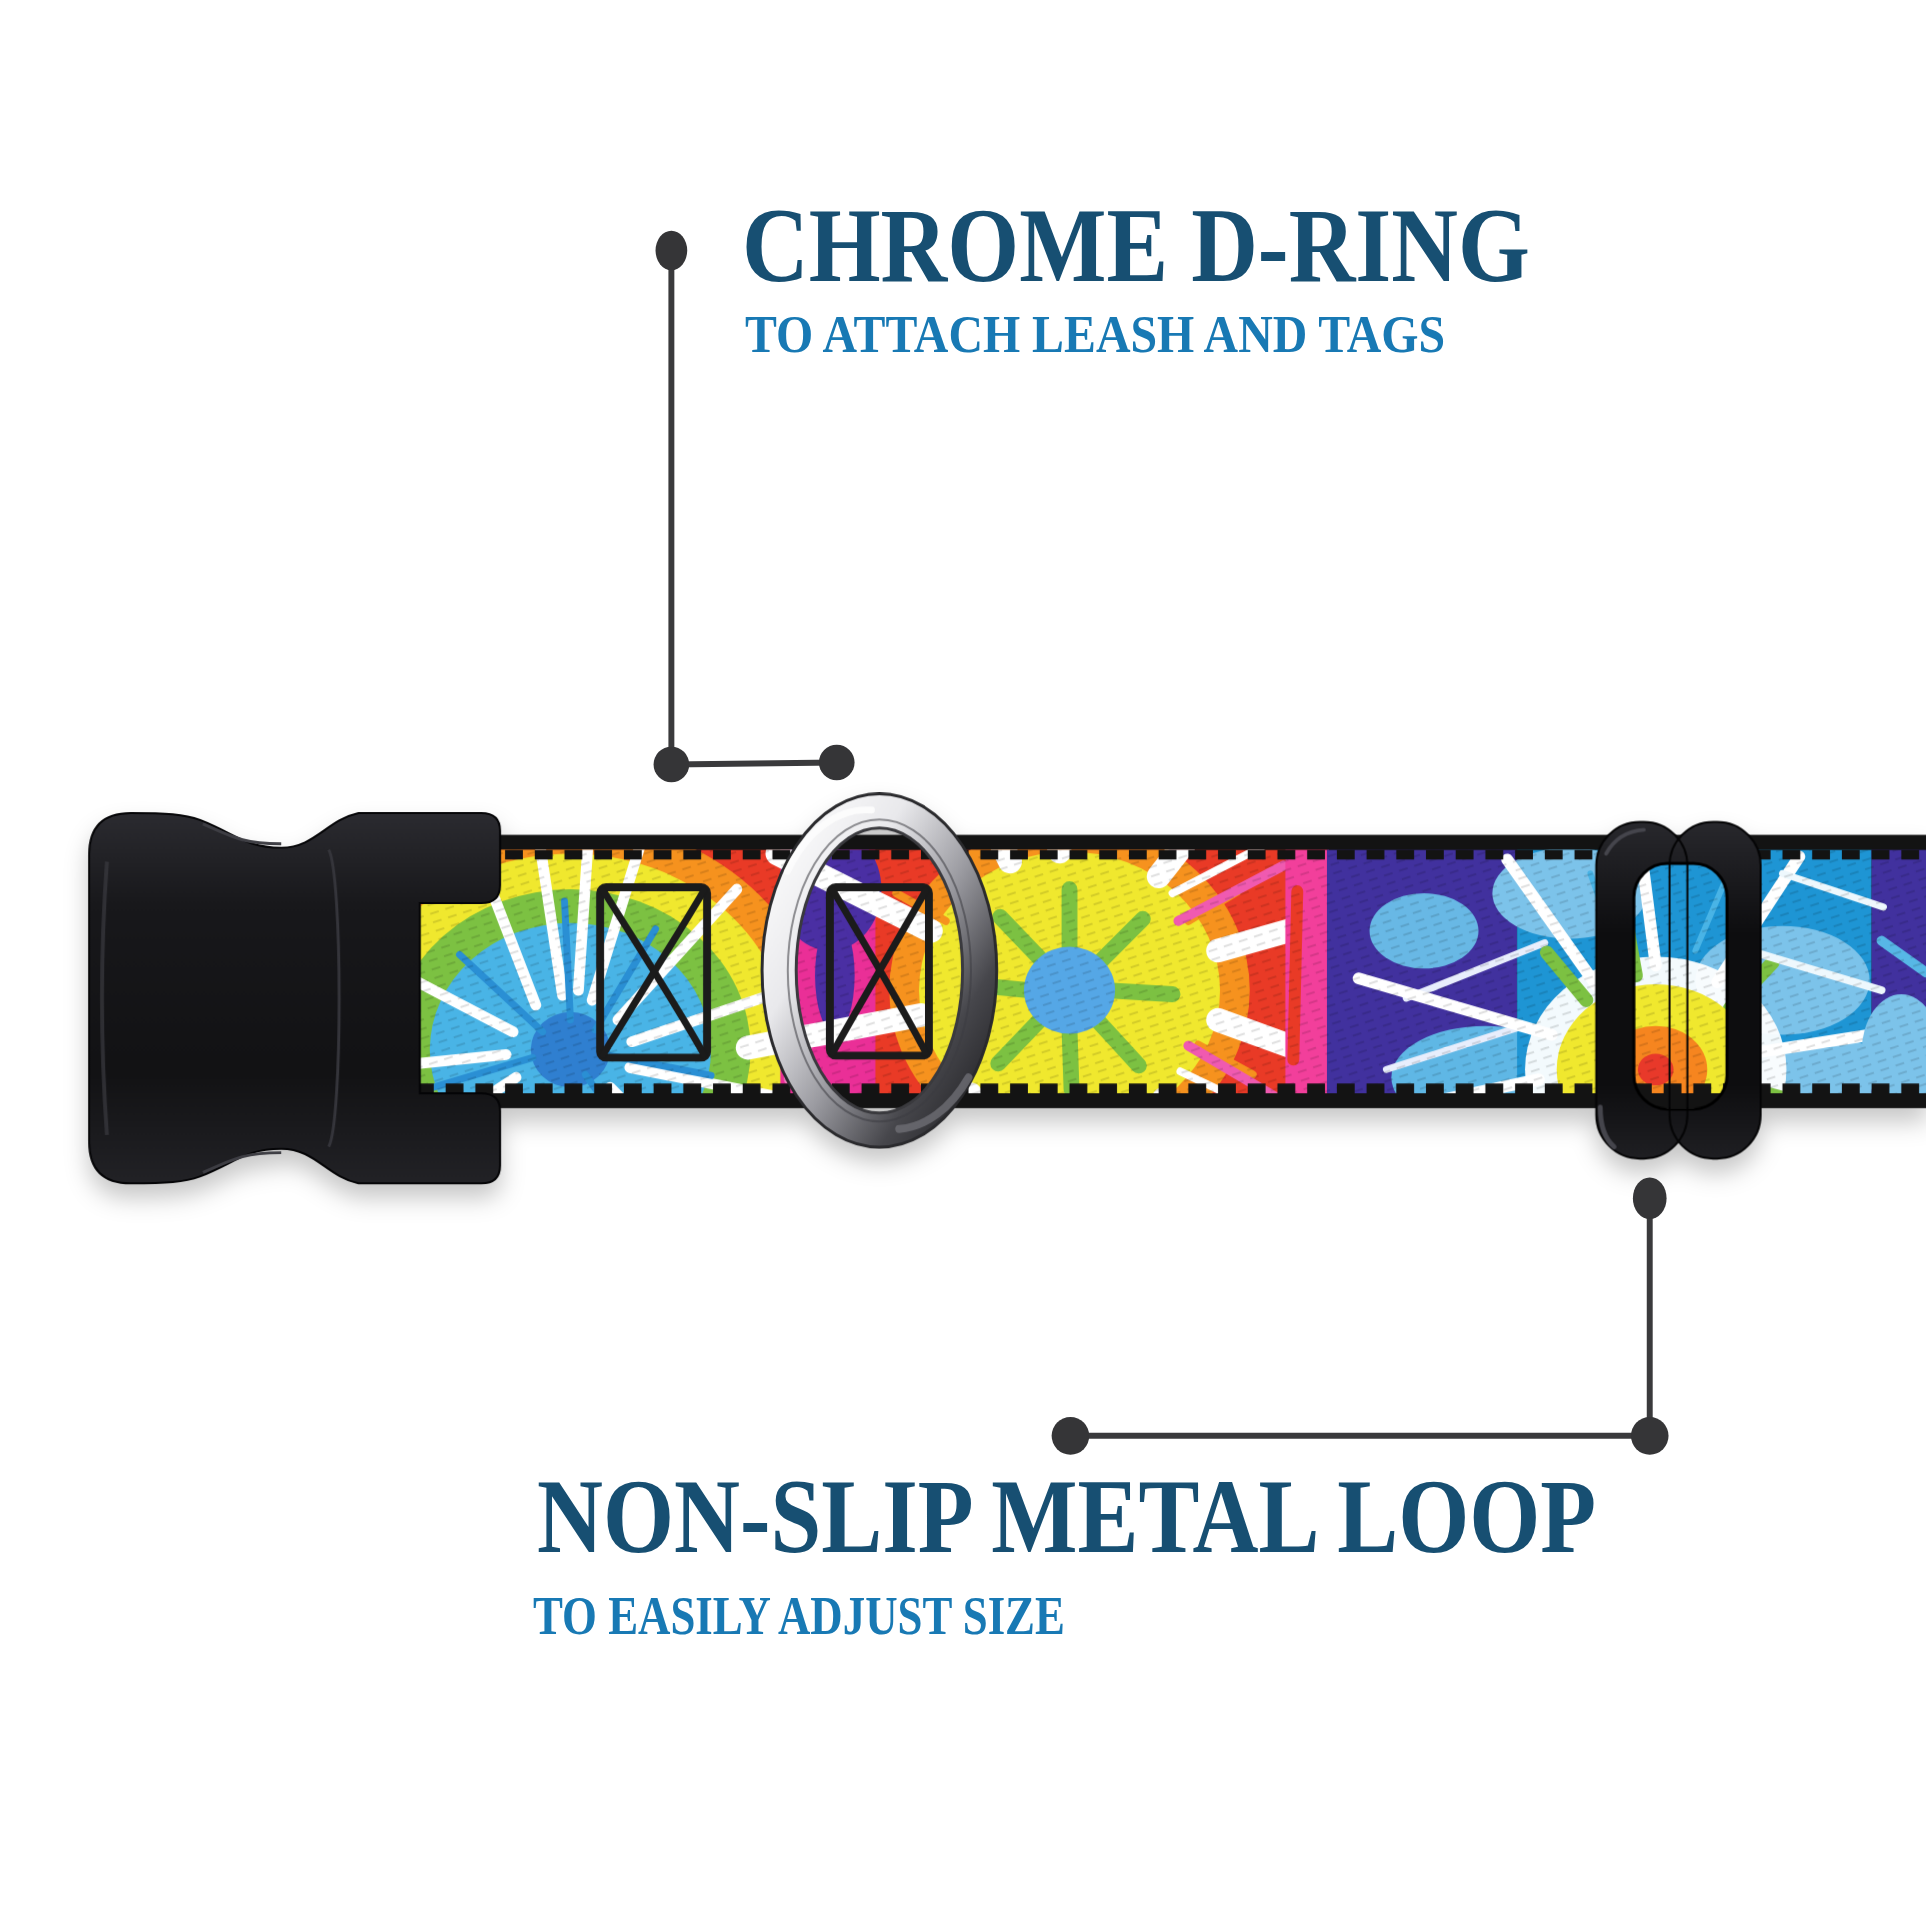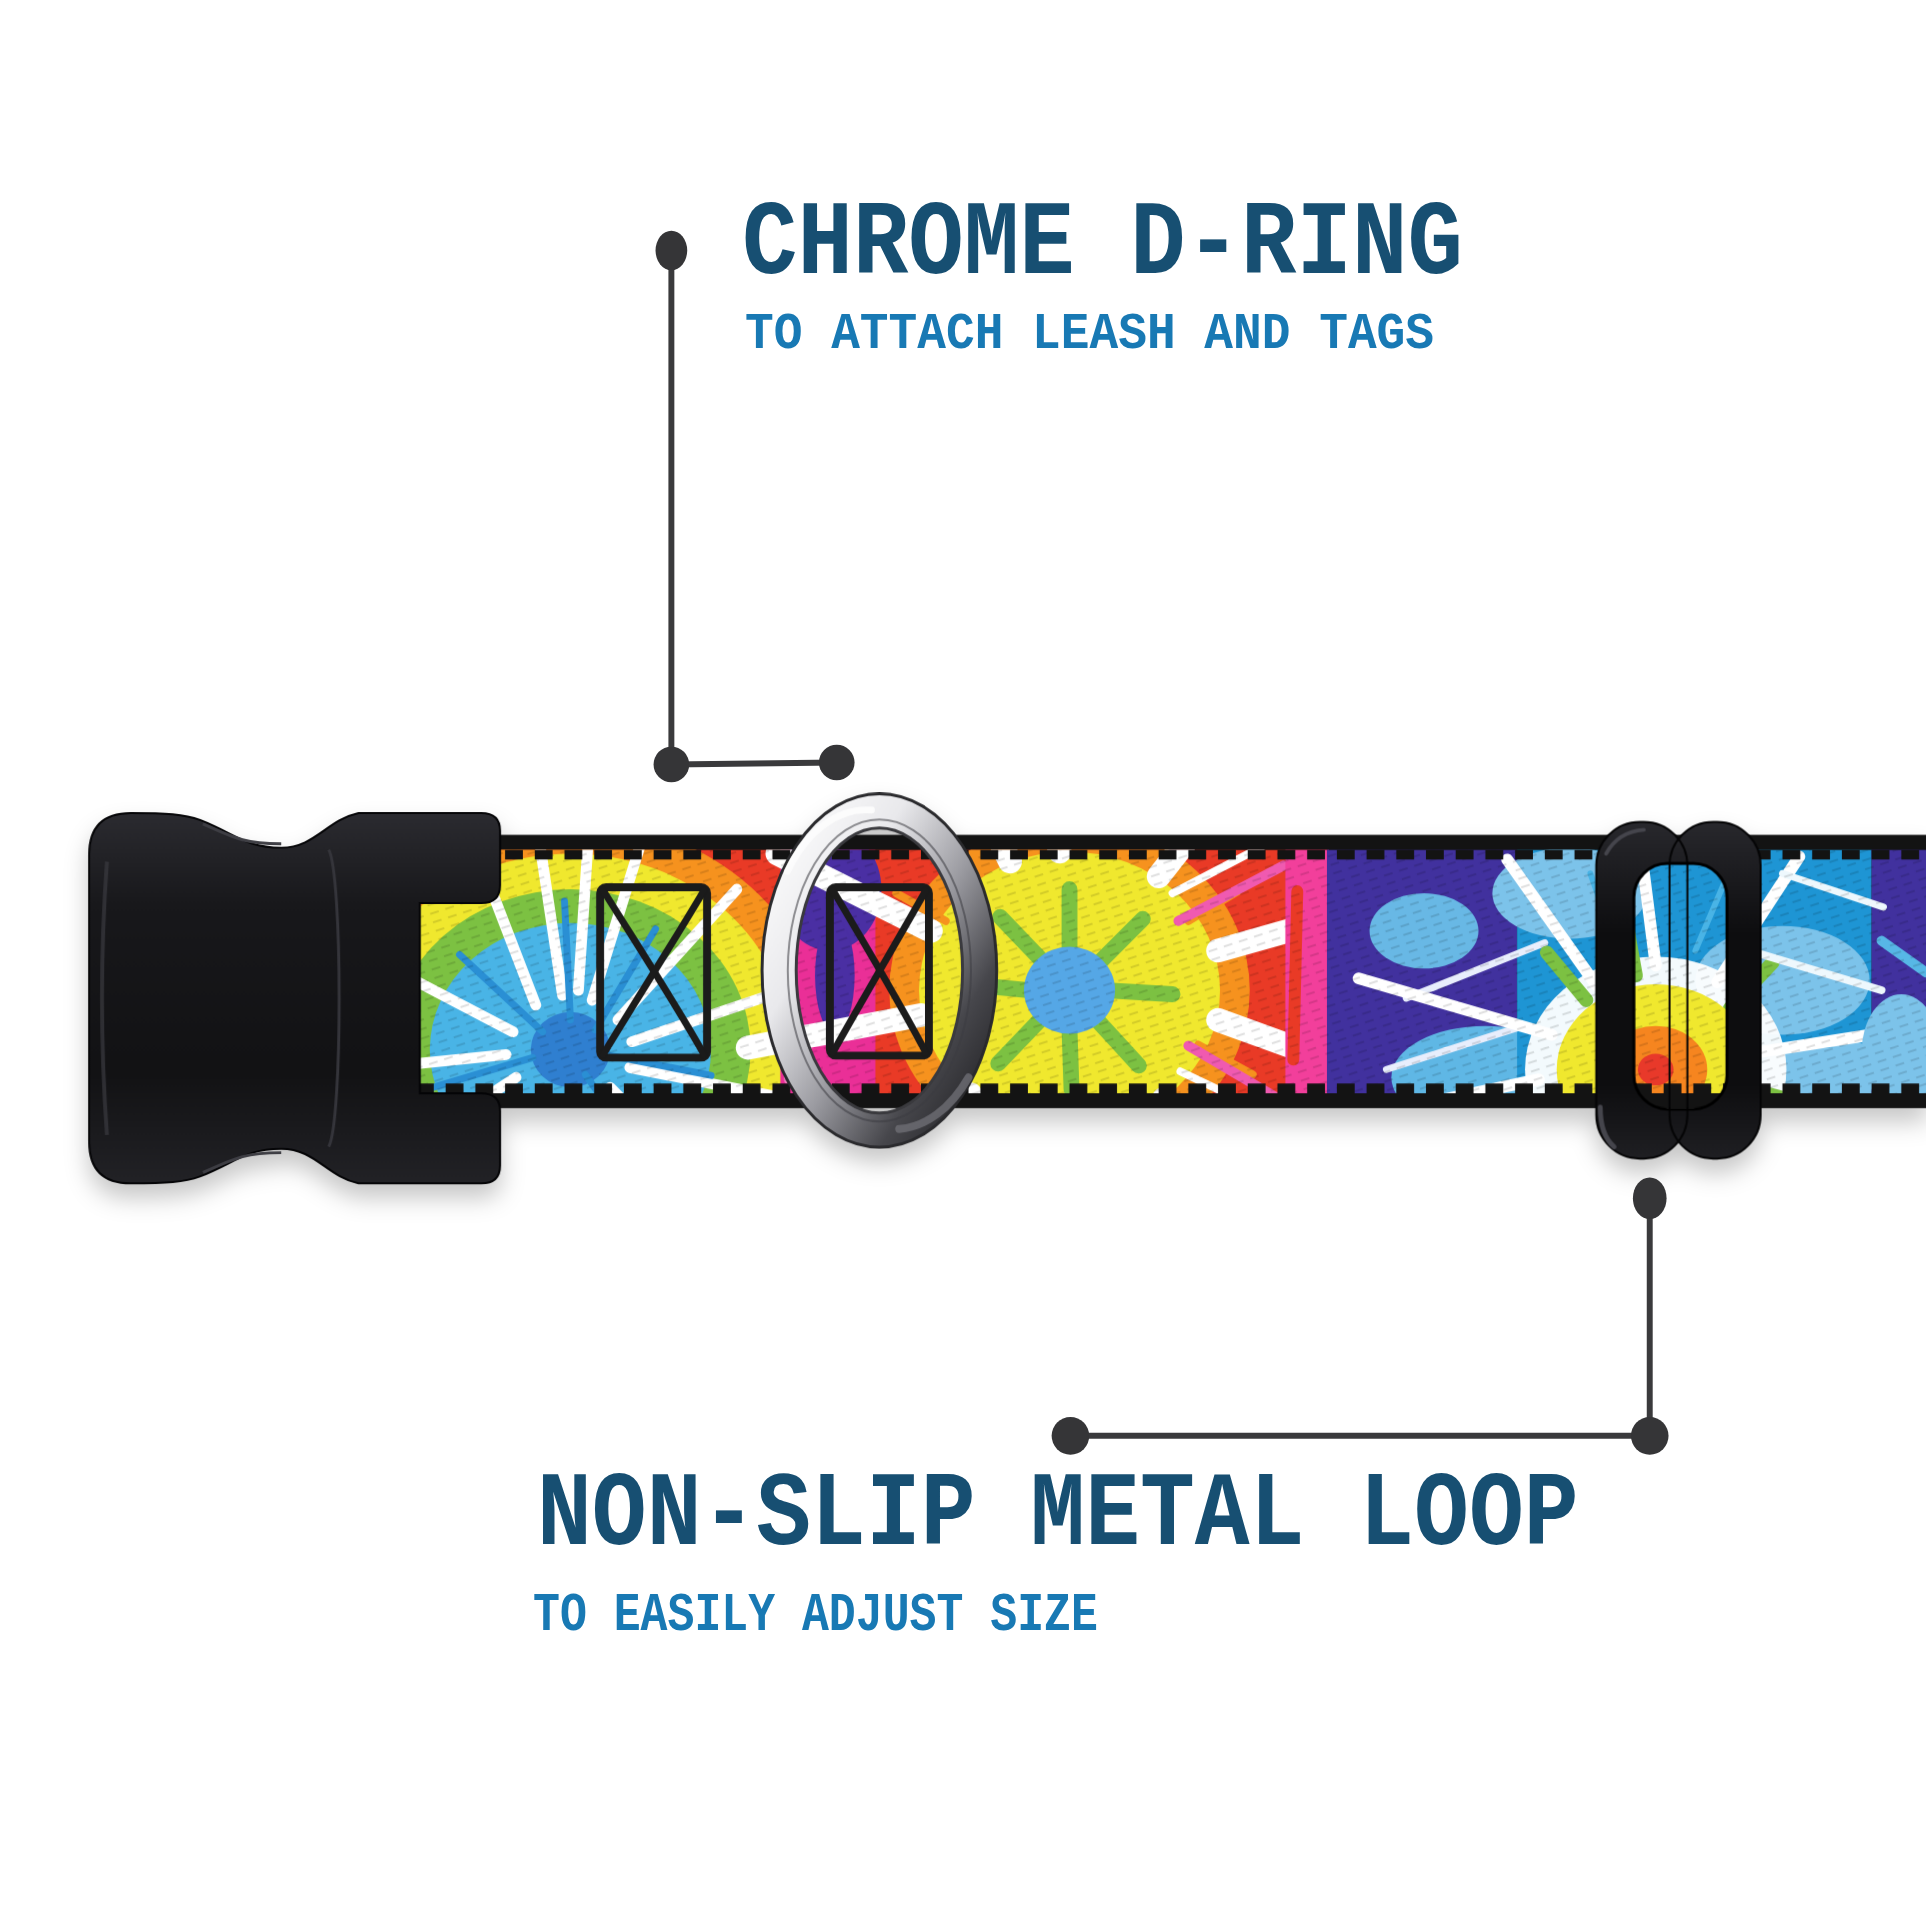--- a/index.html
+++ b/index.html
@@ -1,21 +1,21 @@
 <!DOCTYPE html>
 <html><head>
 <meta charset="utf-8">
 <style>
   html,body{margin:0;padding:0;background:#ffffff;}
   .canvas{
     position:relative;
     width:1927px;height:1927px;
     background:#ffffff;
     overflow:hidden;
-    font-family:Liberation Mono, monospace;
+    font-family:Liberation Serif, serif;
     border-radius:26px;
   }
   .scene-svg{position:absolute;left:0;top:0;}
   .callout-text{position:absolute;white-space:nowrap;line-height:1;}
   .callout-title{
     font-weight:bold;
     font-size:105px;
     color:#174f72;
     transform:scaleX(.88);
     transform-origin:left top;

